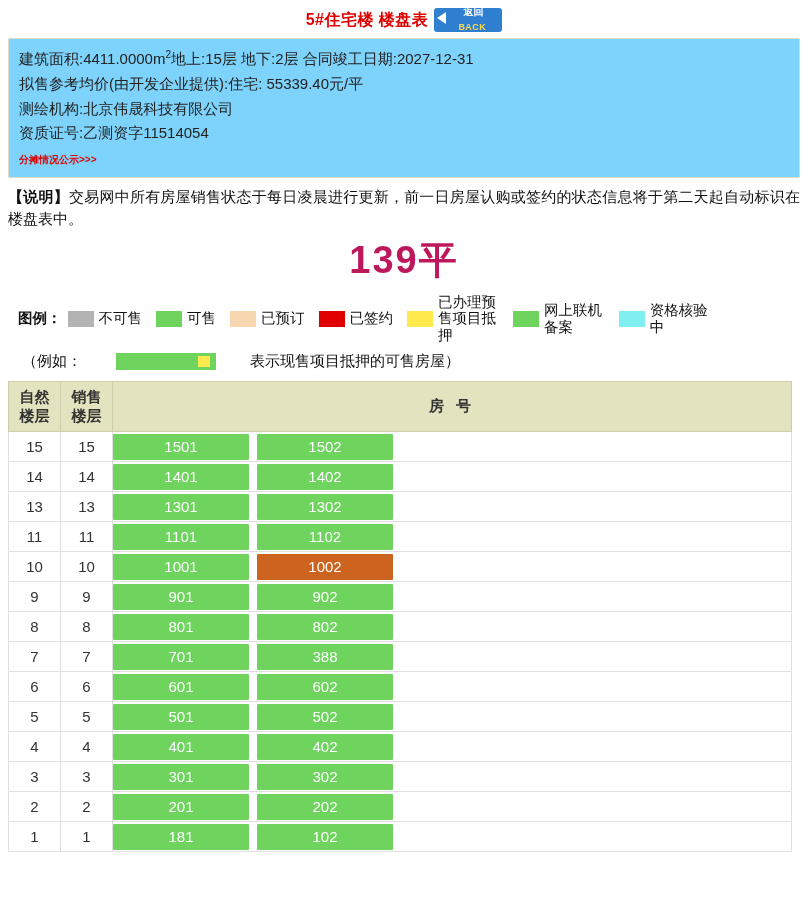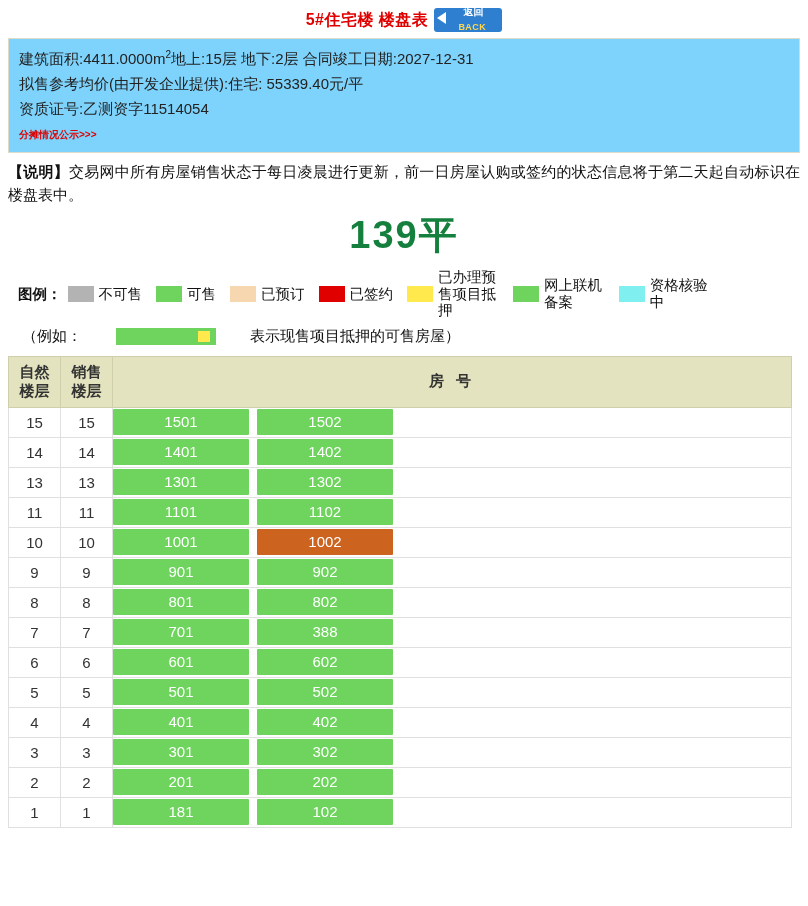--- a/index.html
+++ b/index.html
@@ -80,21 +80,21 @@
     font-size: 15px;
     color: #111;
     line-height: 1.5;
     text-align: justify;
   }
   .note b { font-weight: bold; }
 
   
   .big-label {
     text-align: center;
-    color: #15803d;
+    color: #be185d;
     font-size: 38px;
     font-weight: bold;
     margin: 4px 0 8px 0;
     letter-spacing: 2px;
   }
 
   
   .legend {
     display: flex;
     align-items: center;
@@ -207,20 +207,21 @@
     <span class="b-top">返回</span>
     <span class="b-bot">BACK</span>
   </span>
 </div>
 
 <div class="info-box">
   <div class="line">
     <span>建筑面积:4411.0000m</span><span class="sup">2</span><span>地上:15层  地下:2层   合同竣工日期:2027-12-31</span>
   </div>
   <div class="line">拟售参考均价(由开发企业提供):住宅: 55339.40元/平</div>
+  <div class="line">测绘机构:北京伟晟科技有限公司</div>
   <div class="line">资质证号:乙测资字11514054</div>
   <div class="line">
     <span class="share-link">分摊情况公示&gt;&gt;&gt;</span>
   </div>
 </div>
 
 <div class="note">
   <b>【说明】</b><span>交易网中所有房屋销售状态于每日凌晨进行更新，前一日房屋认购或签约的状态信息将于第二天起自动标识在楼盘表中。</span>
 </div>
 

